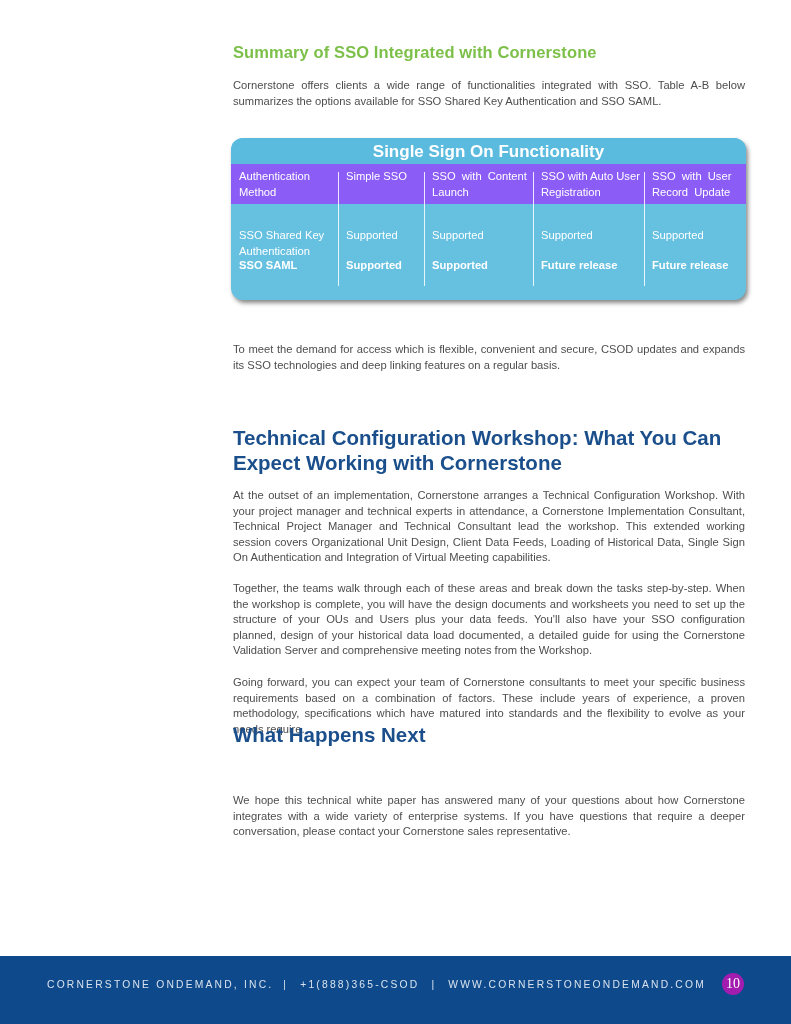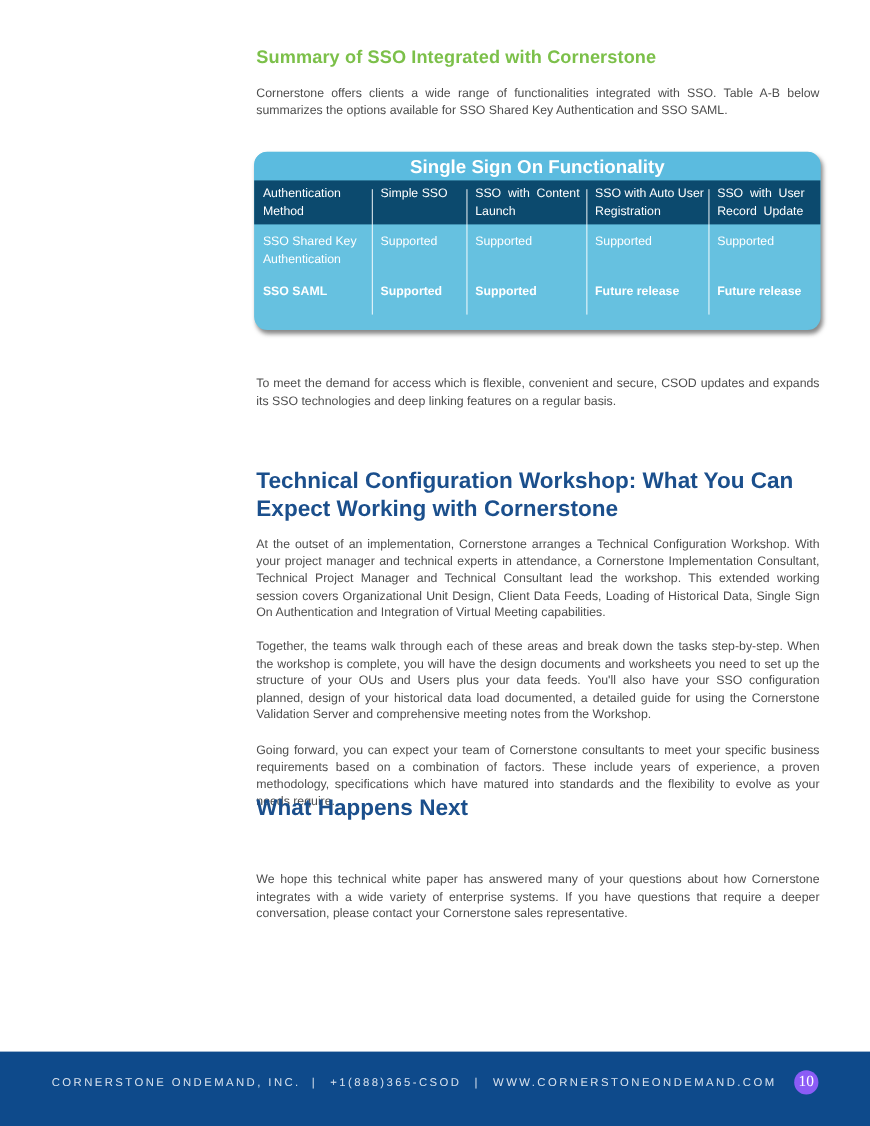--- a/index.html
+++ b/index.html
@@ -25,28 +25,28 @@
     border-radius: 12px; background: #66c1e0;
     box-shadow: 2px 3px 4px rgba(40,40,40,0.55);
     overflow: hidden;
   }
   .sso-title {
     height: 26px; background: #5bbbdf;
     color: #ffffff; font-weight: bold; font-size: 17px;
     text-align: center; line-height: 27px;
   }
   .sso-row { position: relative; display: flex; }
-  .sso-row.header { background: #0c4a6e; height: 40px; }
+  .sso-row.header { background: #8b5cf6; height: 40px; }
   .sso-row.body1 { height: 47px; }
   .sso-row.body2 { height: 49px; font-weight: bold; }
   .cell {
     color: #ffffff; font-size: 11.2px; line-height: 15.5px;
     padding: 5px 0 0 8px;
   }
-  .sso-row.body1 .cell { padding-top: 9px; }
+  .sso-row.body1 .cell { padding-top: 24px; }
   .sso-row.body2 .cell { padding-top: 7px; }
   .c0 { width: 107px; }
   .c1 { width: 86px; }
   .c2 { width: 109px; }
   .c3 { width: 111px; }
   .c4 { width: 102px; }
   .c2 .j, .c4 .j { word-spacing: 3px; margin-top: 26px; }
 
   .vlines { position: absolute; top: 34px; left: 0; width: 515px; height: 114px; pointer-events: none; }
   .vline { position: absolute; top: 0; width: 1px; height: 114px; background: rgba(255,255,255,0.85); }
@@ -57,21 +57,21 @@
     background: #0e4a8b;
   }
   .footer-text {
     position: absolute; top: 23px; left: 47px;
     color: #d8e2ee; font-size: 10.3px; letter-spacing: 2.2px; white-space: nowrap;
   }
   .footer-text span { display: inline-block; text-align: center; }
   .sep { margin: 0 12px 0 10px; }
   .page-num {
     position: absolute; left: 722px; top: 17px; width: 22px; height: 22px;
-    border-radius: 50%; background: #8b5cf6; color: #ffffff;
+    border-radius: 50%; background: #a21caf; color: #ffffff;
     font-family: "Liberation Serif", serif; font-size: 14px; text-align: center; line-height: 22px;
   }
 </style>
 </head>
 <body>
 
 <h2 class="h-green">Summary of SSO Integrated with Cornerstone</h2>
 
 <p class="para" style="top:78px;">Cornerstone offers clients a wide range of functionalities integrated with SSO. Table A-B below summarizes the options available for SSO Shared Key Authentication and SSO SAML.</p>
 

